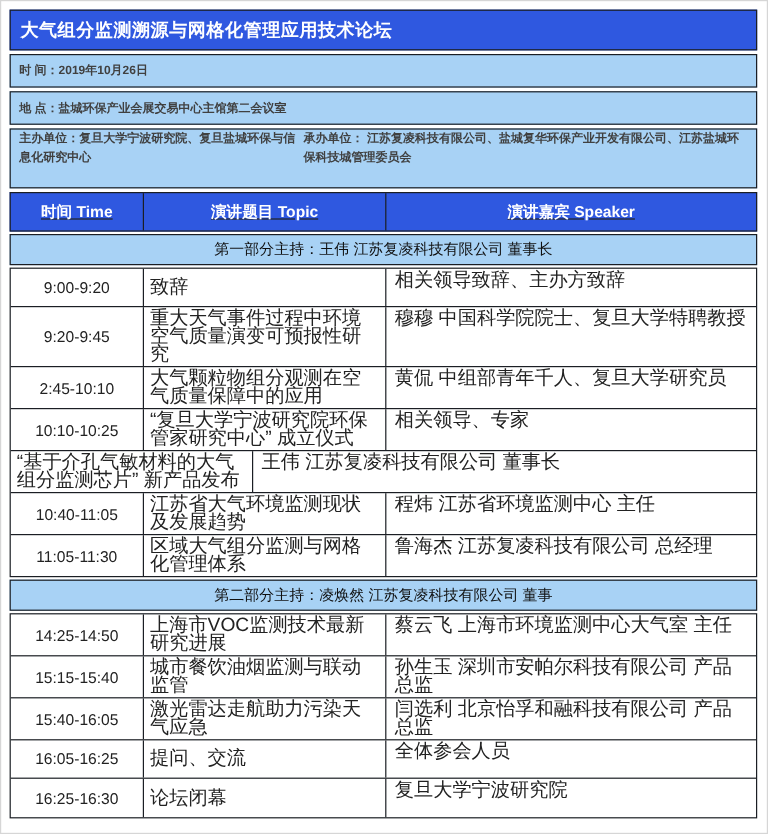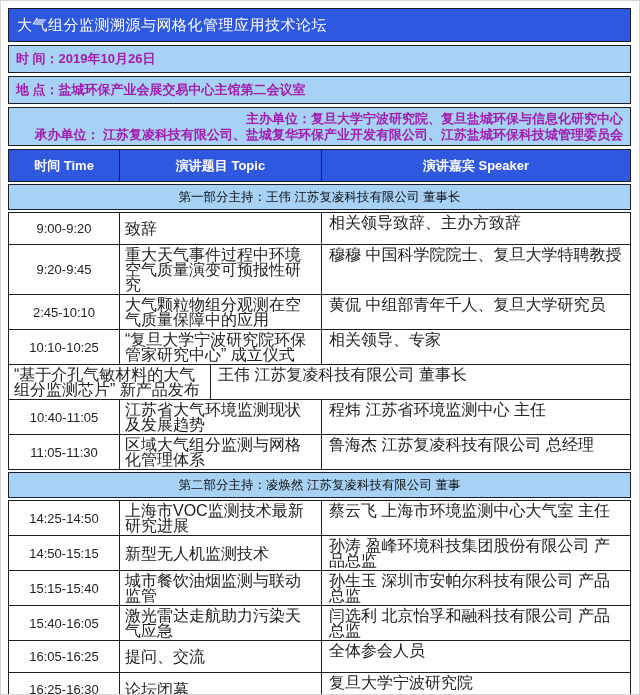--- a/index.html
+++ b/index.html
@@ -21,49 +21,50 @@
     border:1px solid #d6d6d6;
     background:#ffffff;
     overflow:hidden;
   }
   .gap{height:3px;}
   .gap2{height:2px;}
   .title-bar{
     background:var(--blue);
     border:1px solid var(--border);
     color:#ffffff;
-    font-weight:normal;
+    font-weight:bold;
     font-size:15px;
     height:31px;
     display:flex;align-items:center;
     padding:16px 8px;
     letter-spacing:0.5px;
   }
   .info-bar{
     background:var(--lightblue);
     border:1px solid var(--border);
     font-weight:bold;
-    font-size:13px;
-    color:#a21caf;
+    font-size:10px;
+    color:#404040;
     display:flex;align-items:center;
     padding:0 7px;
     height:28px;
   }
   .info-bar.multiline{
-    height:39px;
-    flex-direction:column;
-    align-items:flex-end;
+    height:50px;
+    flex-direction:row;
+    align-items:flex-start;
     justify-content:center;
     line-height:16px;
   }
   .thead{
     display:flex;
     background:var(--blue);
     border:1px solid var(--border);
     height:33px;
+    text-decoration:underline;
   }
   .thead .hcell{
     color:#ffffff;font-weight:bold;font-size:13px;
     display:flex;align-items:center;justify-content:center;
     border-right:1px solid var(--border);
   }
   .thead .hcell:last-child{border-right:none;}
   .col-time{width:111px;flex:none;}
   .col-topic{width:202px;flex:none;}
   .col-speaker{flex:1;}
@@ -186,25 +187,20 @@
         <div class="gap2"></div>
         <div class="section-heading">第二部分主持：凌焕然 江苏复凌科技有限公司 董事</div>
         <div class="gap2"></div>
         <div class="rows-block">
           <div class="trow">
             <div class="cell time">14:25-14:50</div>
             <div class="cell topic">上海市VOC监测技术最新研究进展</div>
             <div class="cell speaker">蔡云飞 上海市环境监测中心大气室 主任</div>
           </div>
           <div class="trow">
-            <div class="cell time">14:50-15:15</div>
-            <div class="cell topic">新型无人机监测技术</div>
-            <div class="cell speaker">孙涛 盈峰环境科技集团股份有限公司 产品总监</div>
-          </div>
-          <div class="trow">
             <div class="cell time">15:15-15:40</div>
             <div class="cell topic">城市餐饮油烟监测与联动监管</div>
             <div class="cell speaker">孙生玉 深圳市安帕尔科技有限公司 产品总监</div>
           </div>
           <div class="trow">
             <div class="cell time">15:40-16:05</div>
             <div class="cell topic">激光雷达走航助力污染天气应急</div>
             <div class="cell speaker">闫选利 北京怡孚和融科技有限公司 产品总监</div>
           </div>
           <div class="trow">

